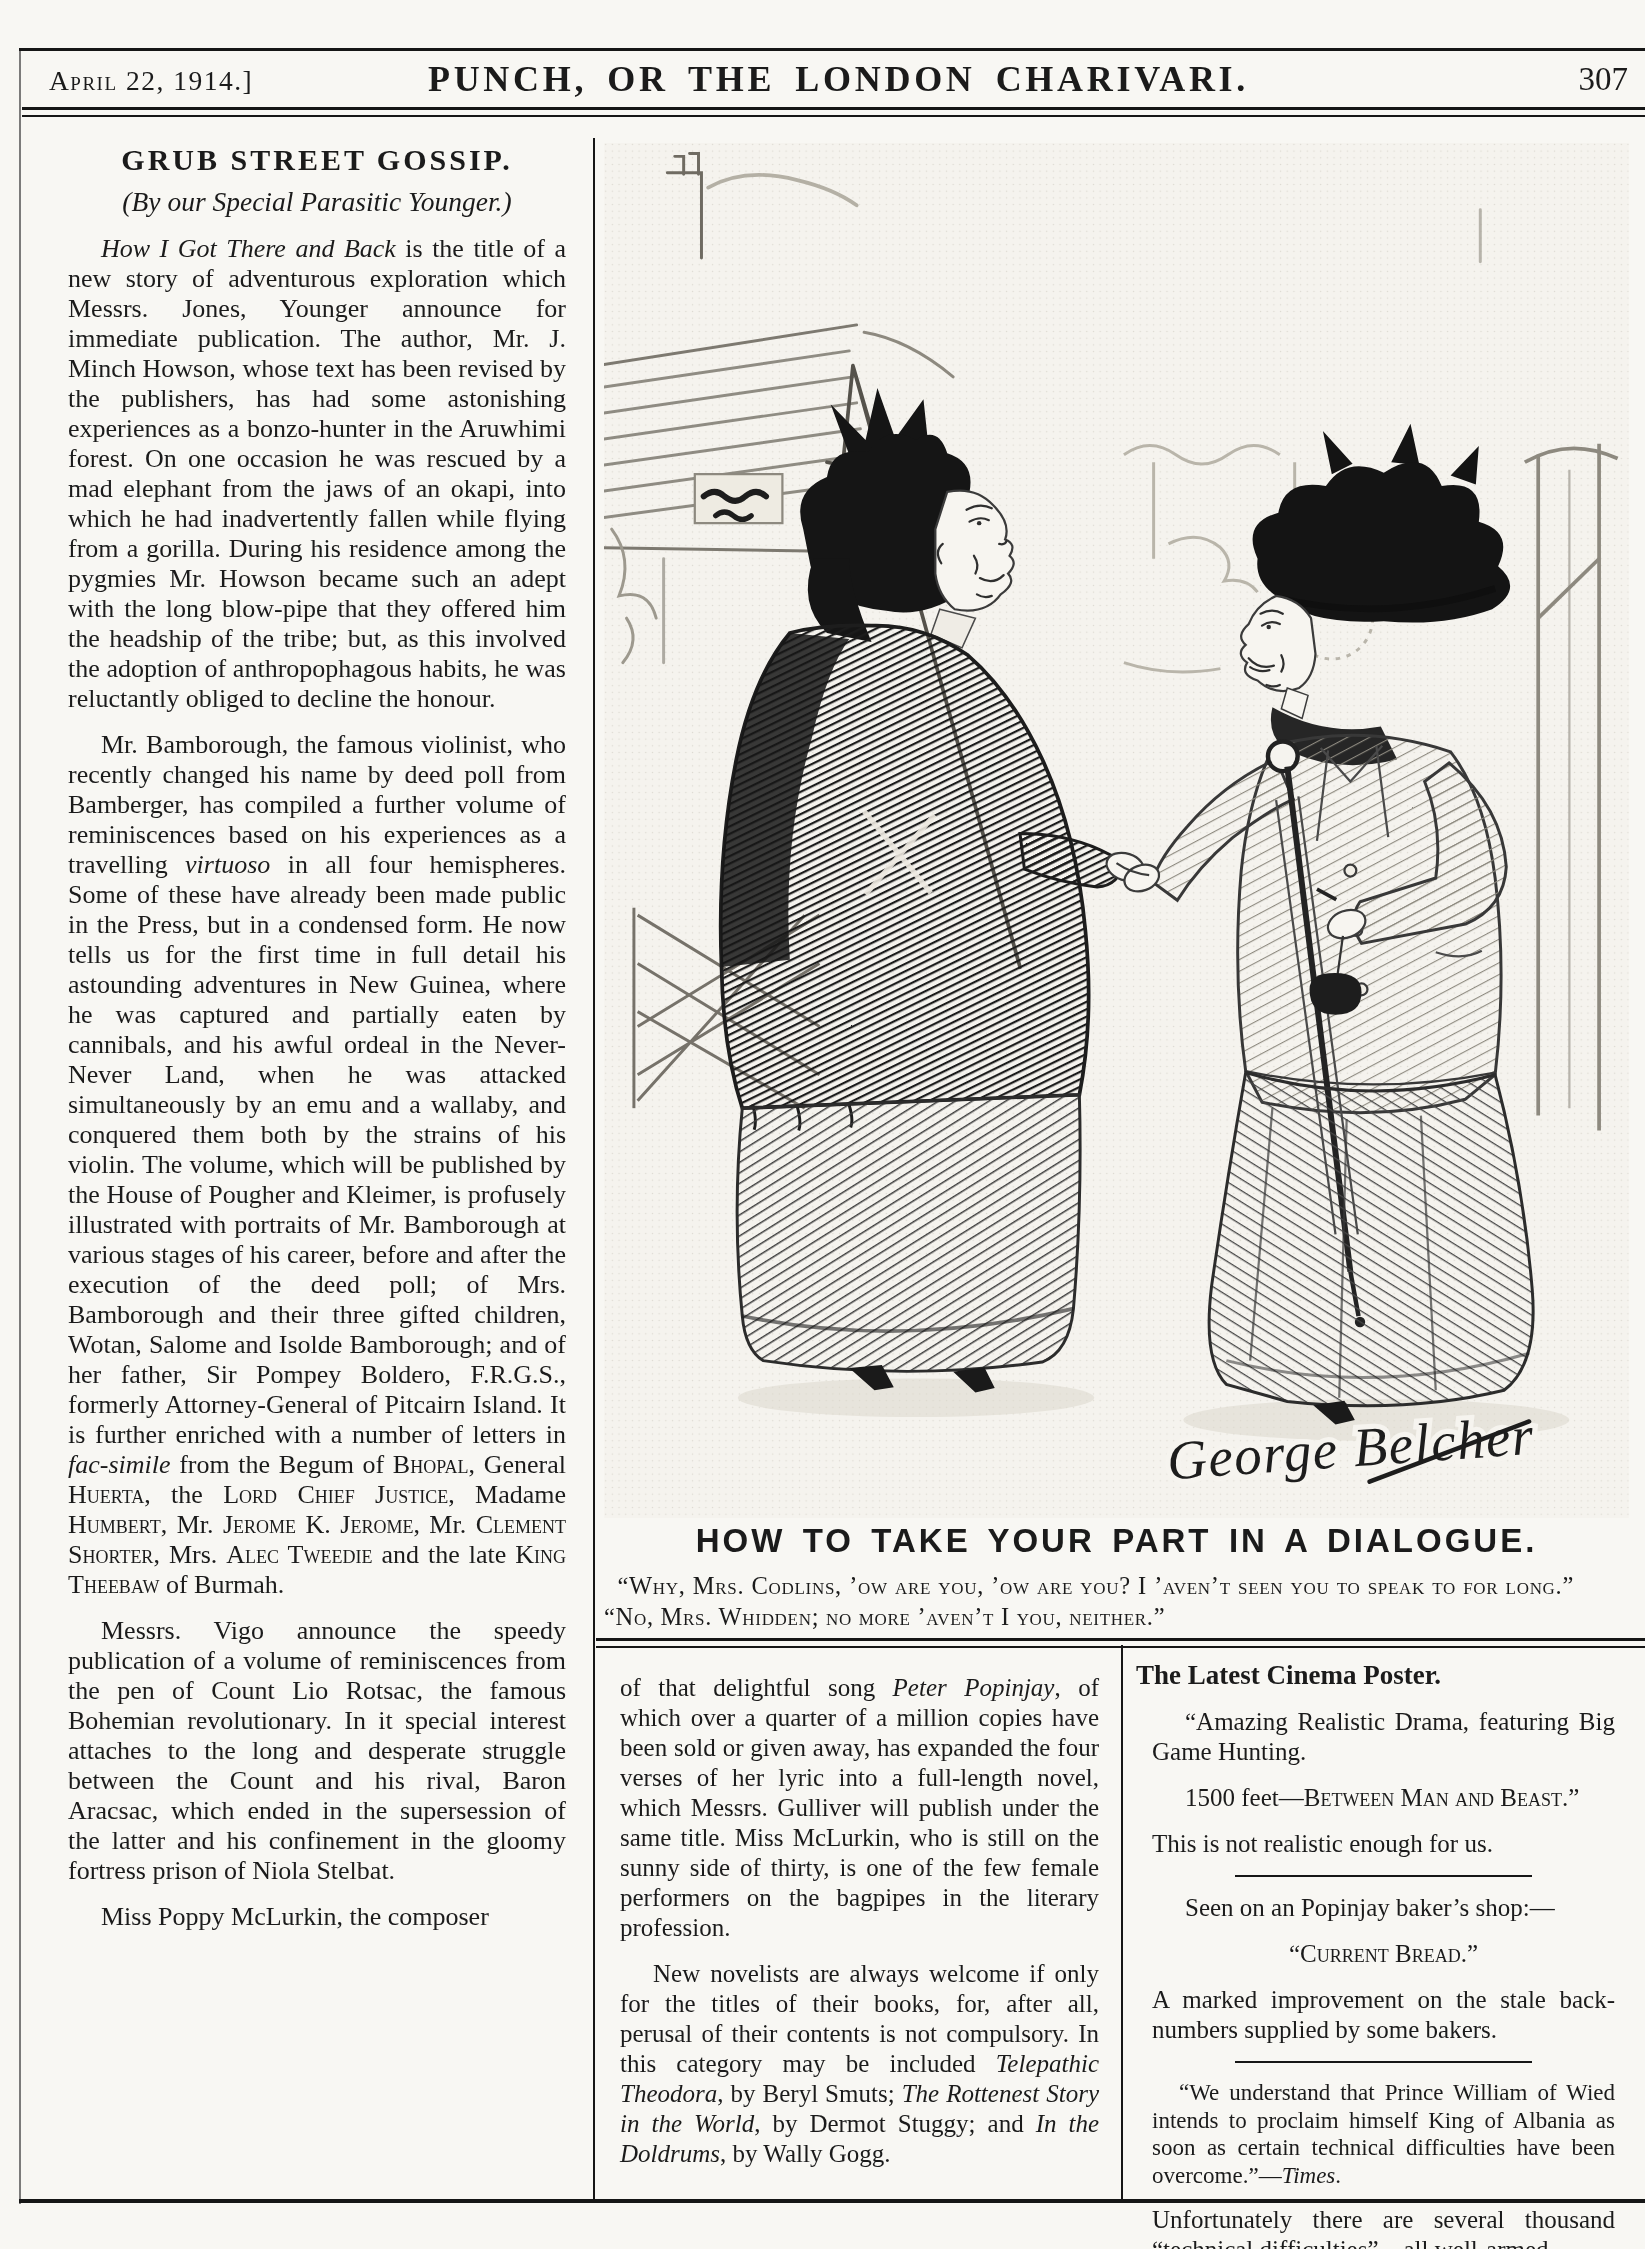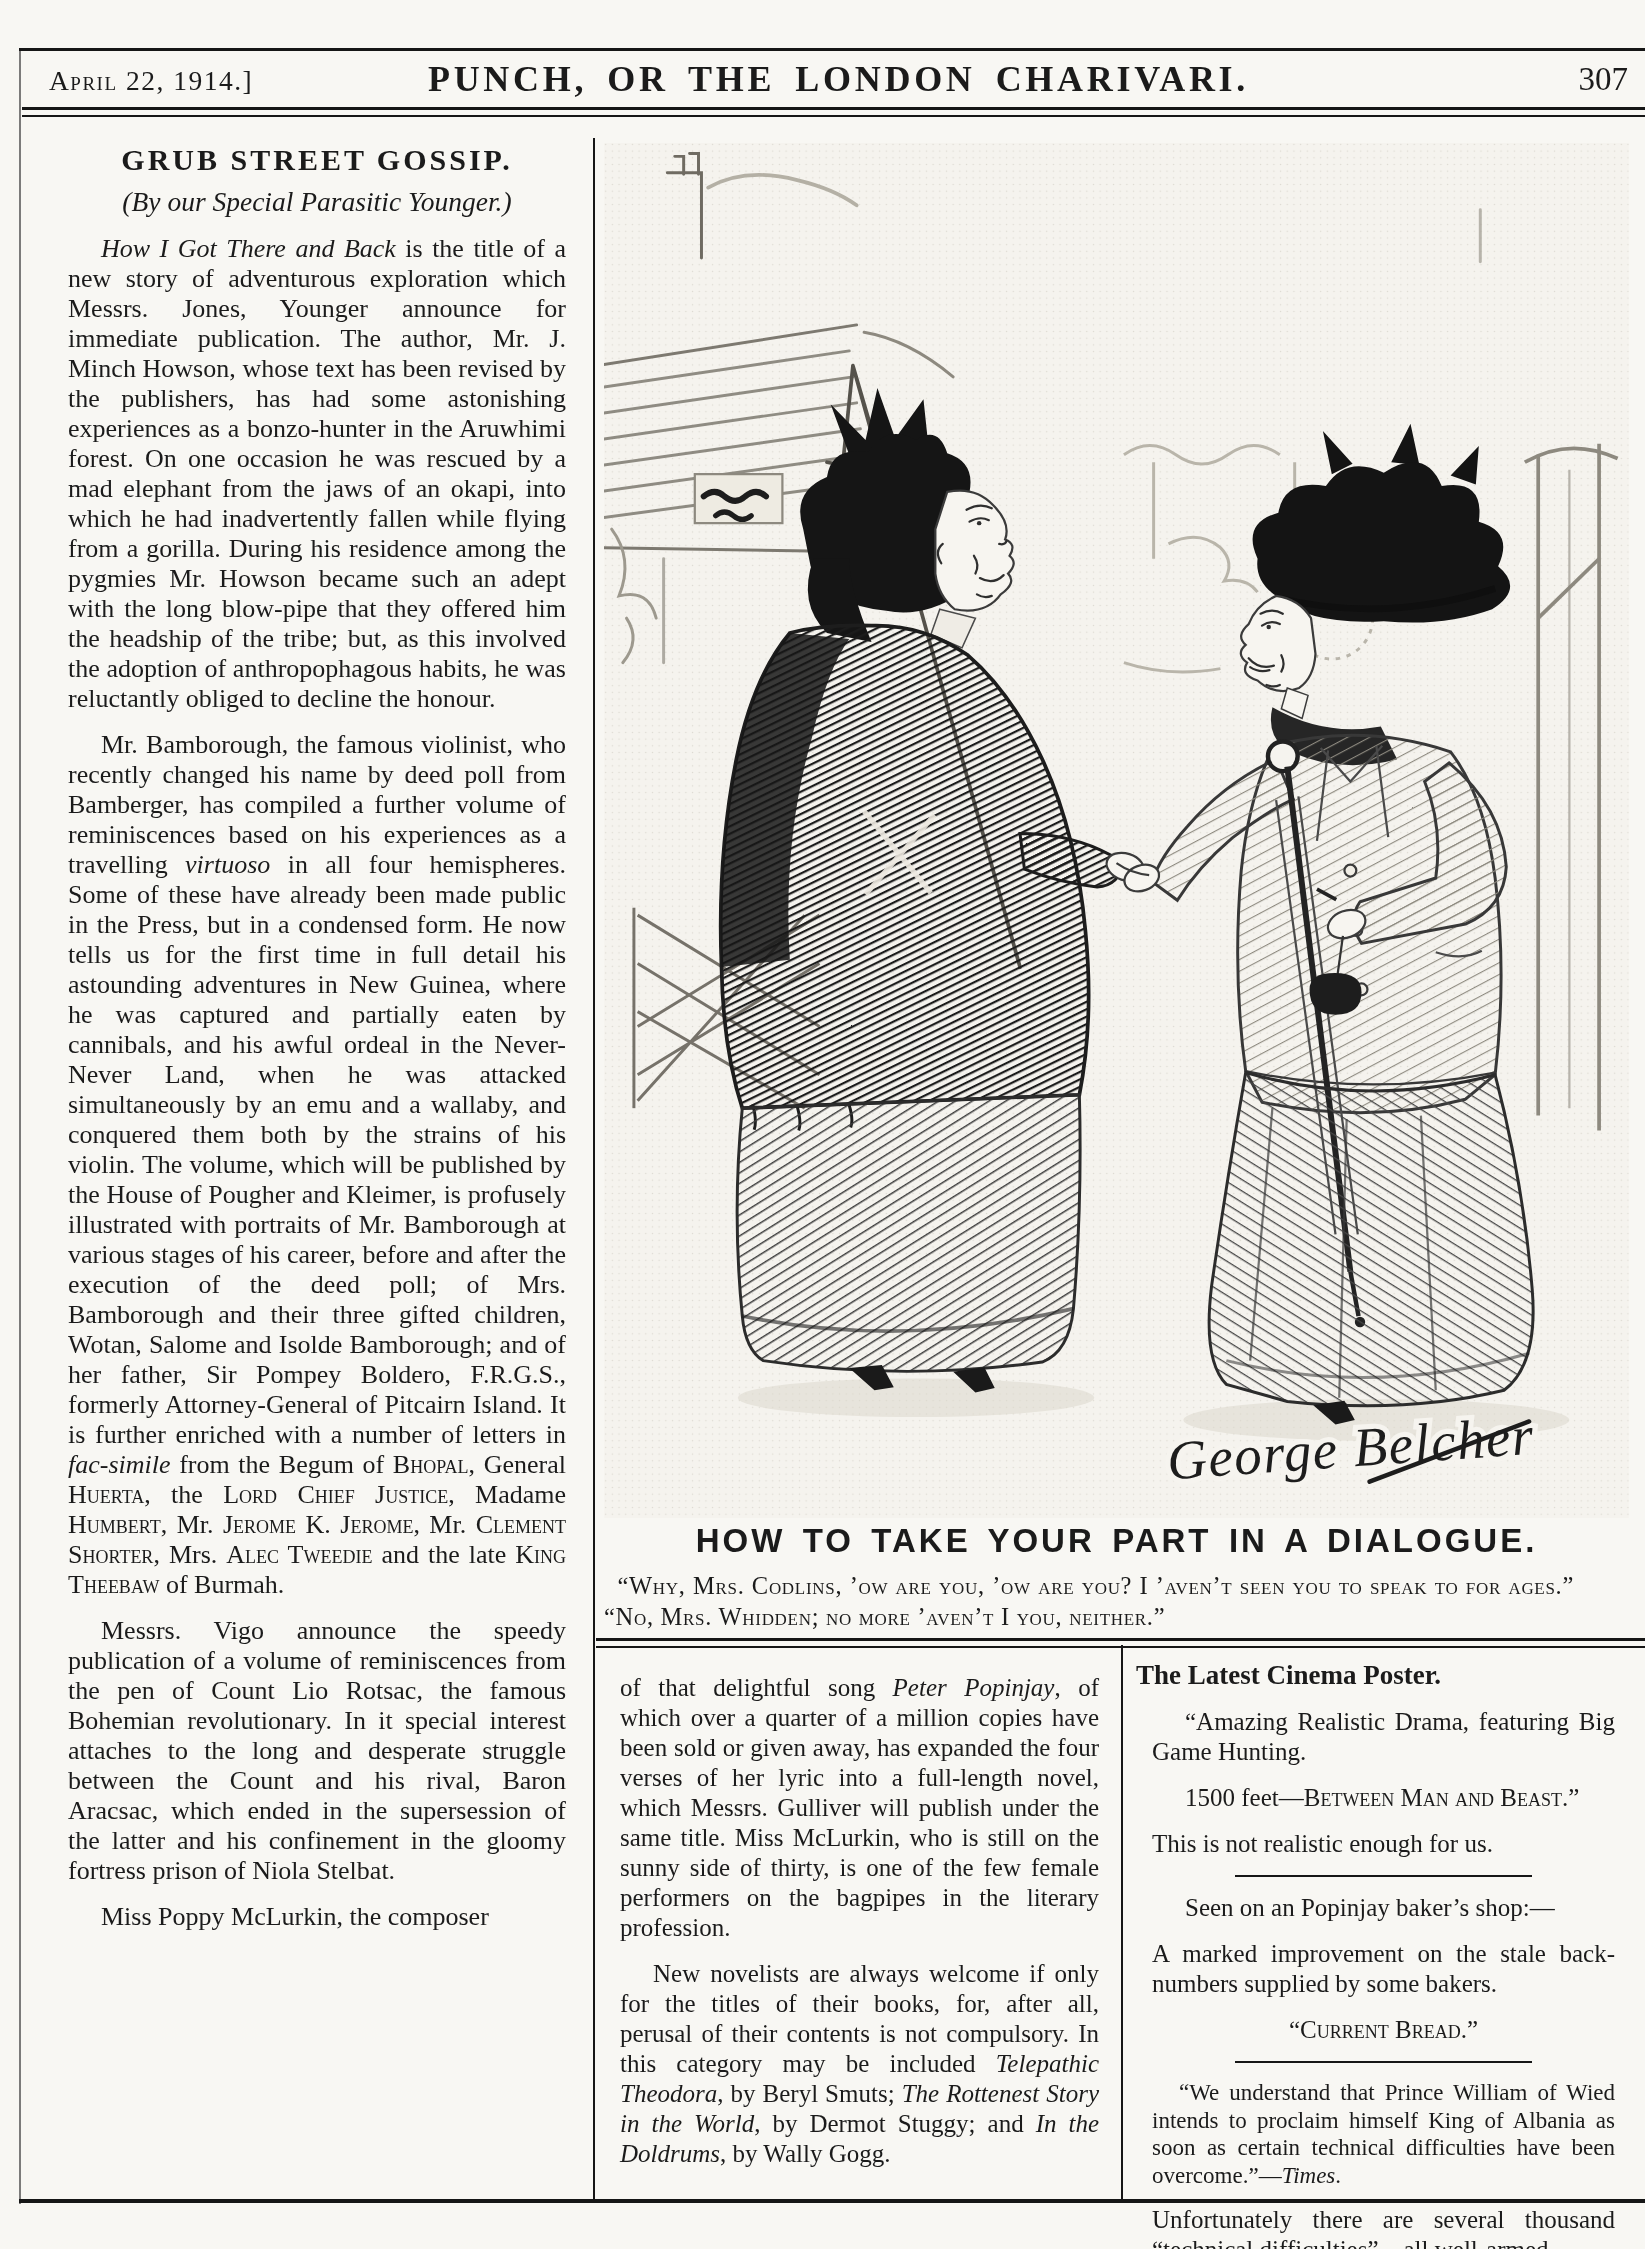--- a/index.html
+++ b/index.html
@@ -224,37 +224,37 @@
       <g transform="rotate(-4 760 1800)">
         <text x="760" y="1800" font-family="Liberation Serif, serif" font-style="italic" font-size="74" letter-spacing="2" stroke="#f6f4ef" stroke-width="14" fill="none">George Belcher</text>
         <text x="760" y="1800" font-family="Liberation Serif, serif" font-style="italic" font-size="74" letter-spacing="2" fill="#1d1d1d">George Belcher</text>
         <path d="M1030,1822 L1250,1756" stroke="#1d1d1d" stroke-width="6" stroke-linecap="round" fill="none"></path>
       </g>
     </svg>
   </div>
 
   <div class="caption">
     <p class="cap-title">HOW TO TAKE YOUR PART IN A DIALOGUE.</p>
-    <div class="cap-dialogue"><span>“Why, Mrs. Codlins, ’ow are you, ’ow are you?  I ’aven’t seen you to speak to for ages.”</span><span class="cap-gap"></span><span>“No, Mrs. Whidden; no more ’aven’t I you, neither.”</span></div>
+    <div class="cap-dialogue"><span>“Why, Mrs. Codlins, ’ow are you, ’ow are you?  I ’aven’t seen you to speak to for long.”</span><span class="cap-gap"></span><span>“No, Mrs. Whidden; no more ’aven’t I you, neither.”</span></div>
   </div>
   <div class="double-rule caption-double"></div>
 
   <div class="col-mid">
     <p class="body-p no-indent"><span>of that delightful song </span><span class="it">Peter Popinjay</span><span>, of which over a quarter of a million copies have been sold or given away, has expanded the four verses of her lyric into a full-length novel, which Messrs. Gulliver will publish under the same title. Miss McLurkin, who is still on the sunny side of thirty, is one of the few female performers on the bagpipes in the literary profession.</span></p>
     <p class="body-p"><span>New novelists are always welcome if only for the titles of their books, for, after all, perusal of their contents is not compulsory. In this category may be included </span><span class="it">Telepathic Theodora</span><span>, by Beryl Smuts; </span><span class="it">The Rottenest Story in the World</span><span>, by Dermot Stuggy; and </span><span class="it">In the Doldrums</span><span>, by Wally Gogg.</span></p>
   </div>
 
   <div class="col-right">
     <p class="rc-head">The Latest Cinema Poster.</p>
     <p class="body-p"><span>“Amazing Realistic Drama, featuring Big Game Hunting.</span></p>
     <p class="body-p"><span>1500 feet—</span><span class="sc">Between Man and Beast</span><span>.”</span></p>
     <p class="body-p no-indent">This is not realistic enough for us.</p>
     <div class="short-rule"></div>
     <p class="body-p">Seen on an Popinjay baker’s shop:—</p>
+    <p class="body-p centered sc">“Current Bread.”</p>
     <p class="body-p no-indent">A marked improvement on the stale back-numbers supplied by some bakers.</p>
-    <p class="body-p centered sc">“Current Bread.”</p>
     <div class="short-rule"></div>
     <p class="body-p small-type"><span>“We understand that Prince William of Wied intends to proclaim himself King of Albania as soon as certain technical difficulties have been overcome.”—</span><span class="it">Times</span><span>.</span></p>
     <p class="body-p no-indent">Unfortunately there are several thousand “technical difficulties”—all well-armed.</p>
   </div>
 
 </div>
 
 
 </body></html>

